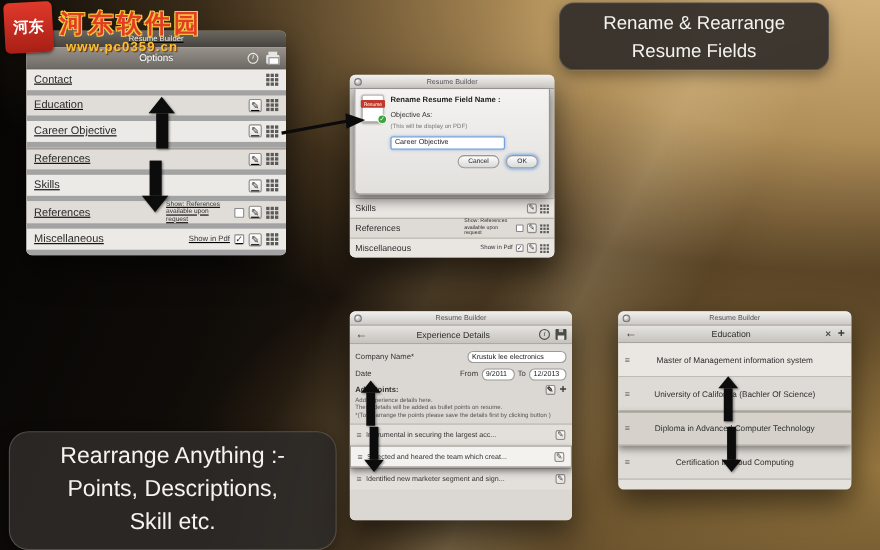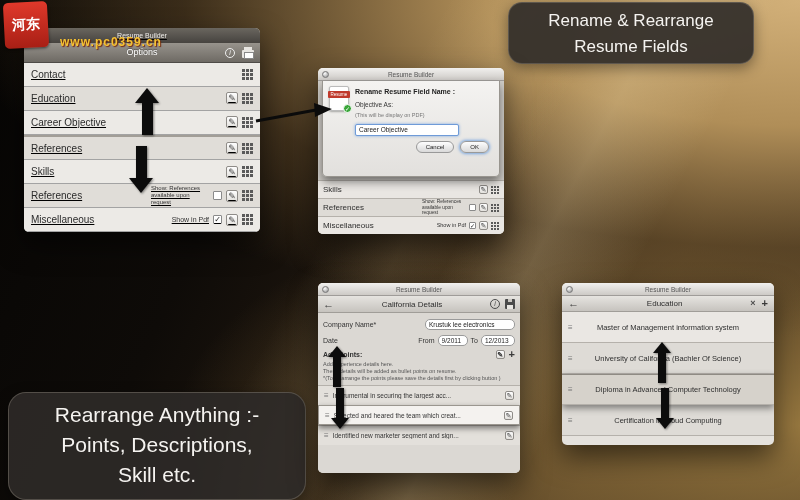--- a/index.html
+++ b/index.html
@@ -47,21 +47,21 @@
   .win1 { left:24px; top:28px; width:236px; height:204px; display:flex; flex-direction:column;text-decoration:underline; }
   .w1-titlebar { height:15px; background:linear-gradient(#6a665f,#46433f); color:#efedea; font-size:7px;
     display:flex; align-items:center; justify-content:center; flex:none; }
   .w1-toolbar { height:20px; background:linear-gradient(#97938c,#6e6a64); position:relative; flex:none;
     border-bottom:1px solid #4e4b47; }
   .w1-tb-title { position:absolute; left:0; right:0; top:4px; text-align:center; color:#fff;
     font-size:9px; text-shadow:0 -1px 1px rgba(0,0,0,.45); }
   .w1-tb-icons { position:absolute; right:6px; top:4px; display:flex; gap:7px; align-items:center; }
   .w1-rows { flex:1; display:flex; flex-direction:column; }
   .frow { flex:1; display:flex; align-items:center; gap:4px; padding:0 7px;
-    border-bottom:1px solid #a3a3a3; background:#eceae6; font-size:10px; color:#2b2b2b; }
+    border-bottom:5px solid #a3a3a3; background:#eceae6; font-size:10px; color:#2b2b2b; }
   .frow:nth-child(even){ background:#e0ddd8; }
   .frow.group-sep { border-top:2px solid #a29e97; }
   .frow .spacer { flex:1; }
   .frow-note { font-size:6px; line-height:1.15; color:#333; width:58px; text-align:left; }
   .frow-note.one-line { width:auto; font-size:7px; }
 
   
   .info-i { width:10px; height:10px; border-radius:50%; border:1px solid #eee; color:#eee;
     font-size:7px; line-height:8px; text-align:center; font-style:italic; flex:none; }
   .info-i.dark { border-color:#4c4c4c; color:#4c4c4c; }
@@ -167,20 +167,21 @@
   .connector { position:absolute; z-index:30; }
 </style>
 </head>
 <body>
 
 <div class="stage">
 
   <div class="wm-logo">
     <span>河东</span>
   </div>
+  <div class="wm-title">河东软件园</div>
   <div class="wm-url">www.pc0359.cn</div>
 
   <div class="callout callout-tr">
     <div>Rename &amp; Rearrange</div>
     <div>Resume Fields</div>
   </div>
   <div class="callout callout-bl">
     <div>Rearrange Anything :-</div>
     <div>Points, Descriptions,</div>
     <div>Skill etc.</div>
@@ -331,21 +332,21 @@
     </div>
   </div>
 
   <div class="window win3">
     <div class="titlebar-sm">
       <span class="close-dot"></span>
       <span>Resume Builder</span>
     </div>
     <div class="toolbar">
       <span class="back-arrow">←</span>
-      <span class="tb-title">California Details</span>
+      <span class="tb-title">Experience Details</span>
       <span class="info-i dark">i</span>
       <span class="save-icon"></span>
     </div>
     <div class="w3-content">
       <div class="w3-row">
         <span>Company Name*</span>
         <input class="w3-input w3-company" type="text" value="Krustuk lee electronics" style="">
       </div>
       <div class="w3-row">
         <span>Date</span>

